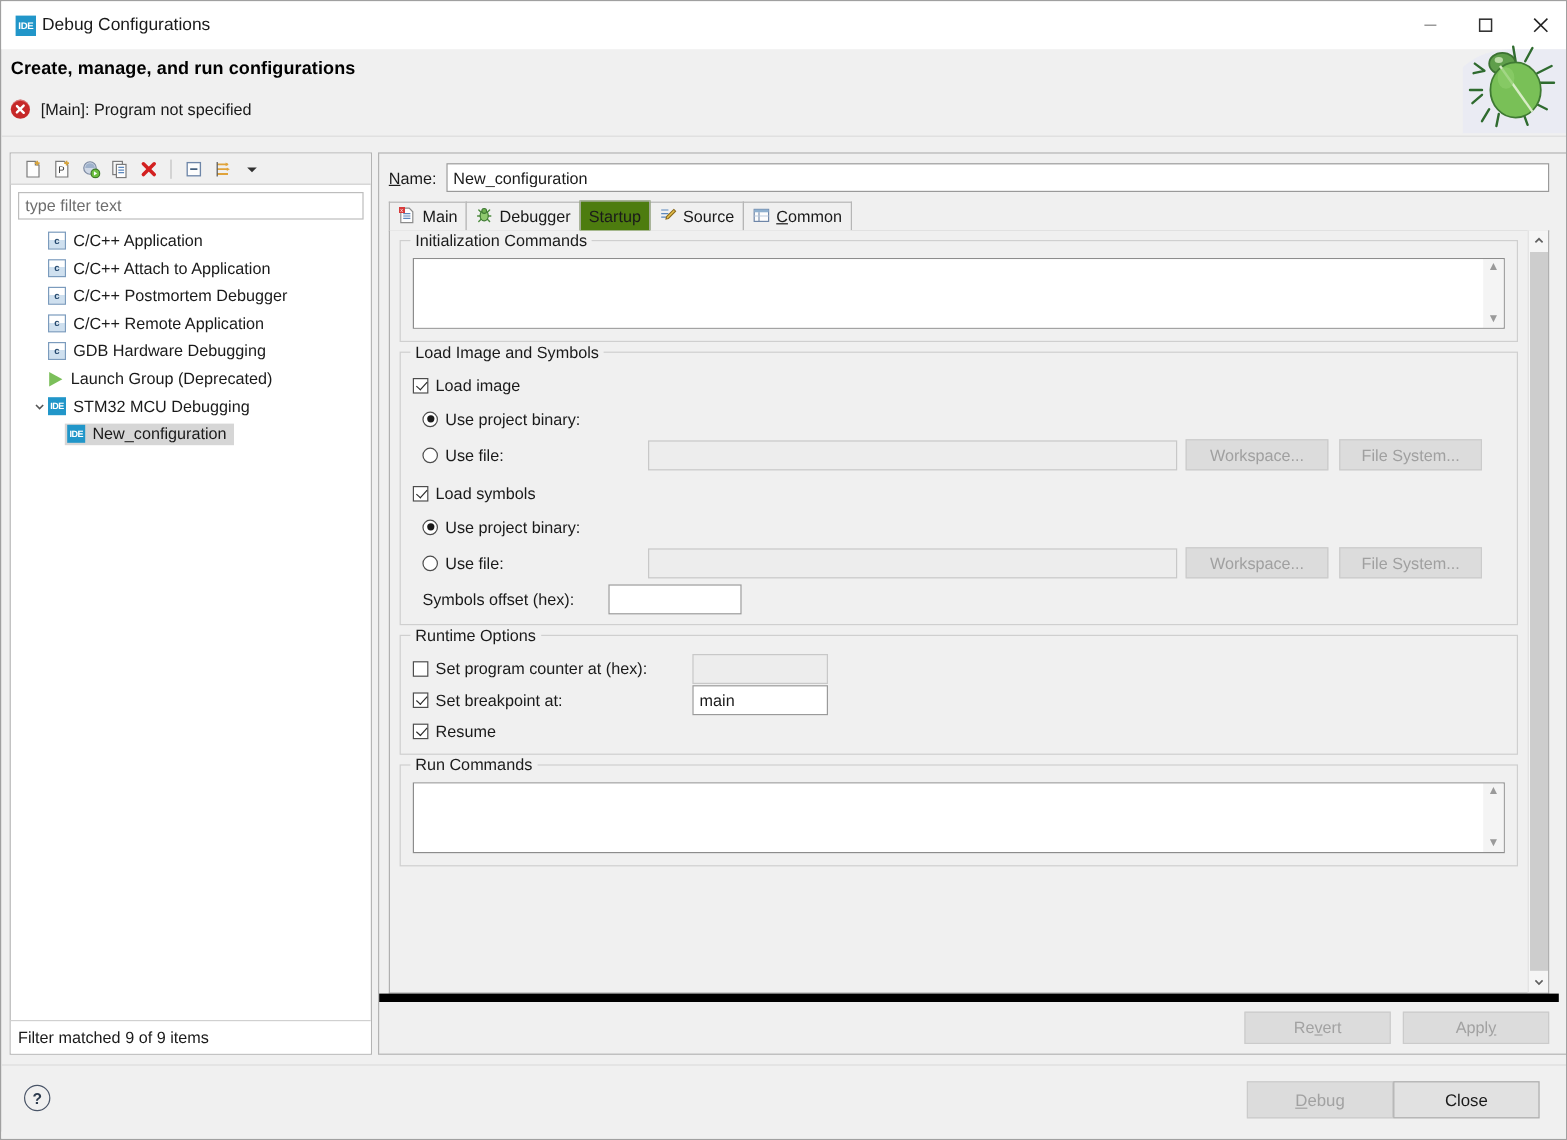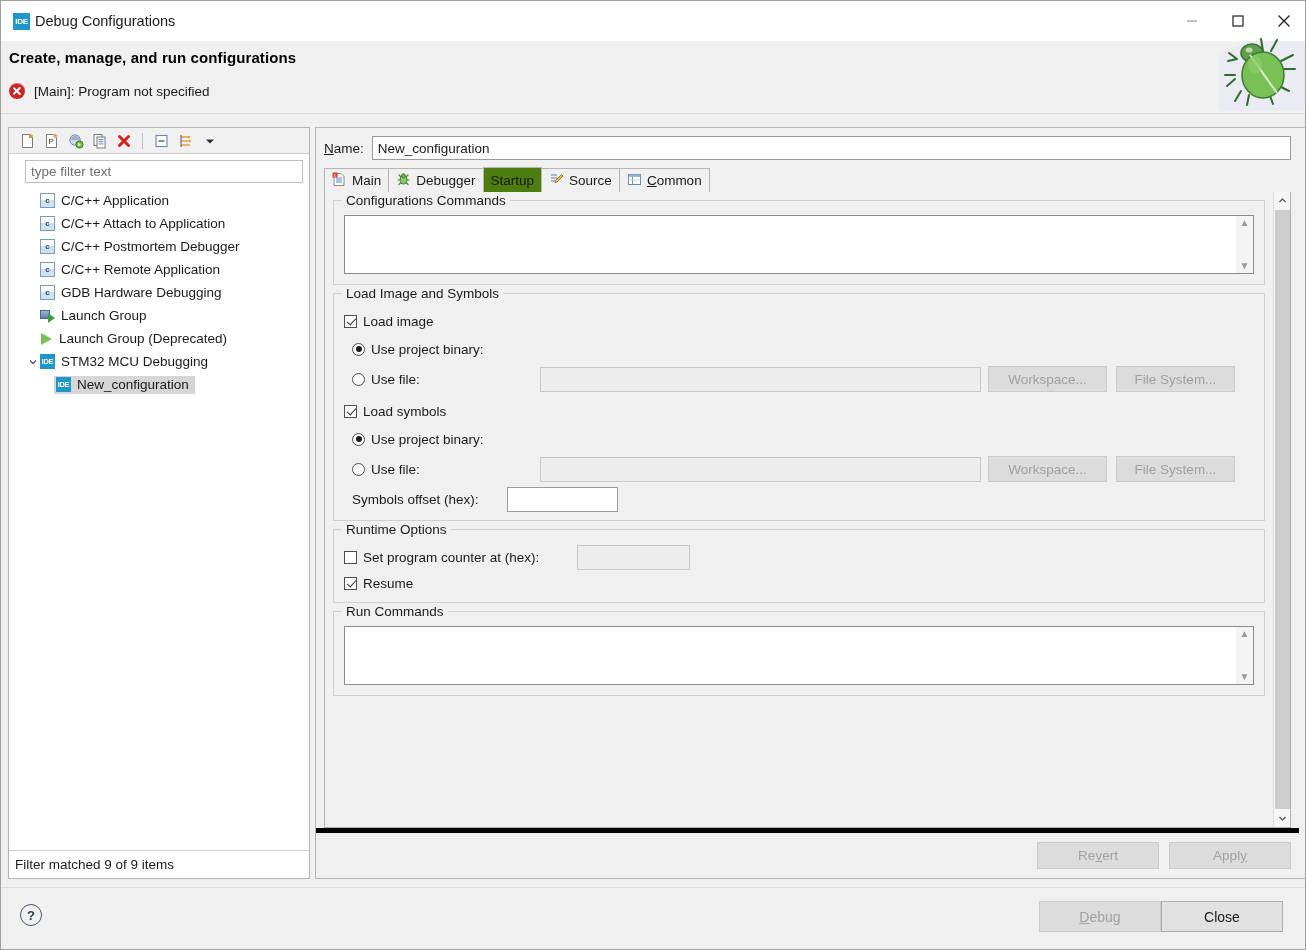--- a/index.html
+++ b/index.html
@@ -102,21 +102,21 @@
     height: 26px; background: #f0f0f0;
     border-bottom: 1px solid #d0d0d0;
     display: flex; align-items: center; padding-left: 8px; gap: 3px;
   }
   .tbtn {
     width: 21px; height: 20px;
     display: flex; align-items: center; justify-content: center;
   }
   .tsep { width: 1px; height: 16px; background: #c0c0c0; margin: 0 5px; }
 
-  .filter-wrap { padding: 6px 6px 0 16px; }
+  .filter-wrap { padding: 6px 6px 0 6px; }
   .filter-box {
     width: 100%; height: 23px;
     border: 1px solid #bdbdbd; background: #fff;
     font-family: "Liberation Sans", sans-serif; font-size: 13.5px;
     padding: 0 5px; color: #1a1a1a; outline: none;
   }
   .filter-box::placeholder { color: #6e6e6e; opacity: 1; }
 
   .tree {
     flex: 1; overflow: hidden;
@@ -297,21 +297,21 @@
   .btn.disabled { color: #a0a0a0; background: #dcdcdc; border-color: #cbcbcb; }
 
   .indent1 { margin-left: 8px; }
 
   
   .rp-bottom {
     position: absolute; left: 0; bottom: 0;
     width: 983px; height: 50px;
     display: flex; align-items: center; justify-content: flex-end;
     padding-right: 8px; gap: 10px;
-    border-top: 5px solid #000000;
+    border-top: 7px solid #000000;
   }
   .btn-wide {
     width: 122px; height: 27px;
     border: 1px solid #cbcbcb; background: #dcdcdc; color: #a2a2a2;
     font-family: "Liberation Sans", sans-serif; font-size: 13.5px;
   }
   .btn-wide u { text-decoration: underline; }
 
   
   .footer-sep {
@@ -506,30 +506,20 @@
       </div>
 
       <div class="tree-item">
         <span class="spacer"></span>
         <span class="ico">
             <span class="icon-c">c</span>
           </span>
         <span class="tree-label">GDB Hardware Debugging</span>
       </div>
 
-      <div class="tree-item">
-        <span class="spacer"></span>
-        <span class="ico">
-          <span class="icon-lg">
-              <span class="sq1"></span>
-              <span class="arw"></span>
-            </span>
-        </span>
-        <span class="tree-label">Launch Group</span>
-      </div>
 
       <div class="tree-item">
         <span class="spacer"></span>
         <span class="ico">
             <span class="icon-play"></span>
           </span>
         <span class="tree-label">Launch Group (Deprecated)</span>
       </div>
 
       <div class="tree-item">
@@ -624,21 +614,21 @@
           </svg>
         </span>
         <span><u>C</u>ommon</span>
       </div>
     </div>
 
     <div class="content-area">
       <div class="content-inner">
 
         <div class="group">
-          <span class="legend">Configurations Commands</span>
+          <span class="legend">Initialization Commands</span>
           <div class="ta-wrap">
             <div class="ta"></div>
             <div class="ta-scroll">
               <span>▲</span>
               <span>▼</span>
             </div>
           </div>
         </div>
 
         <div class="group" style="padding-bottom:6px;">
@@ -689,20 +679,25 @@
 
         <div class="group" style="padding-bottom:6px;">
           <span class="legend">Runtime Options</span>
 
           <div class="row tight">
             <span class="cb"></span>
             <span class="lbl" style="width:214px">Set program counter at (hex):</span>
             <input class="txtinput disabled" type="text" style="width: 113px;" readonly="" value="">
           </div>
 
+          <div class="row tight">
+            <span class="cb checked"></span>
+            <span class="lbl" style="width:214px">Set breakpoint at:</span>
+            <input class="txtinput" type="text" style="width: 113px;" value="main">
+          </div>
 
           <div class="row tight">
             <span class="cb checked"></span>
             <span class="lbl">Resume</span>
           </div>
         </div>
 
         <div class="group">
           <span class="legend">Run Commands</span>
           <div class="ta-wrap">

